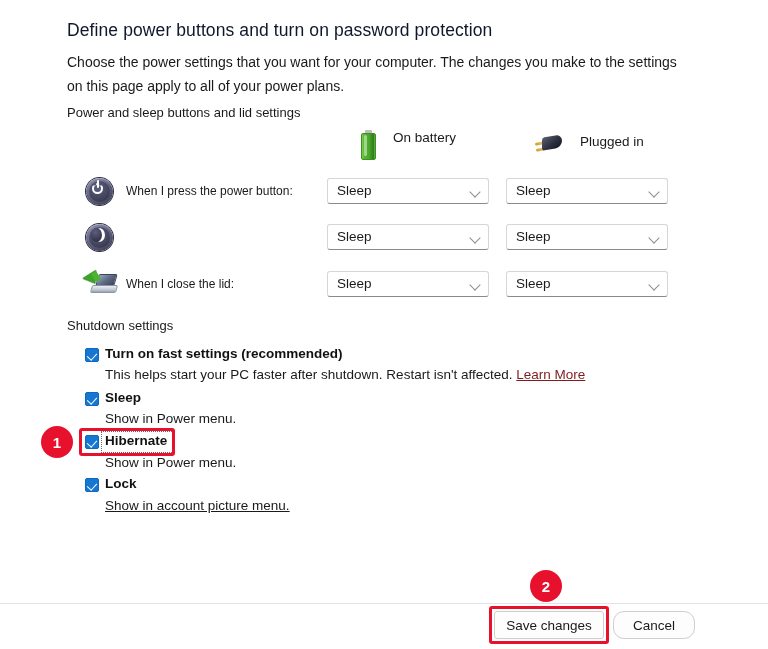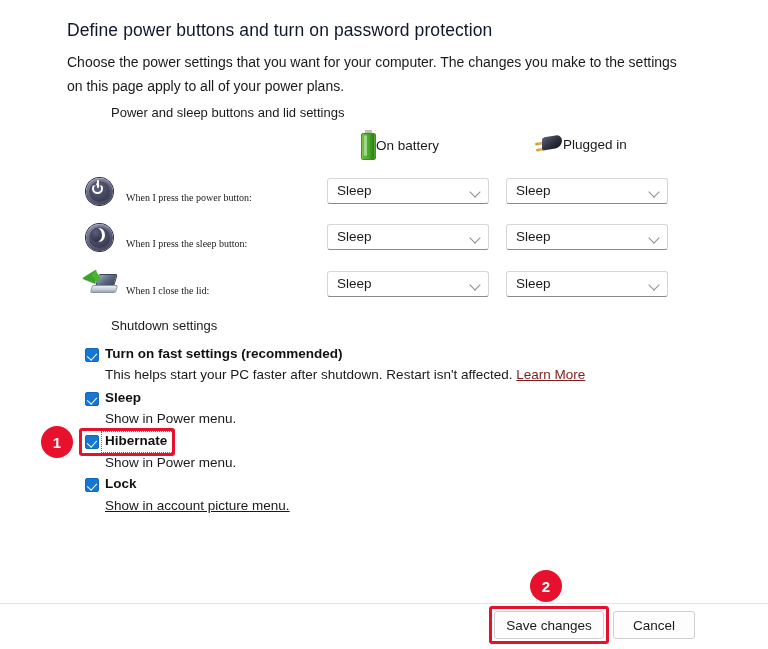--- a/index.html
+++ b/index.html
@@ -18,32 +18,32 @@
     position: absolute; left: 67px; top: 20px;
     font-size: 17.5px; color: #0f172a; letter-spacing: 0.1px;
     white-space: nowrap;
   }
   .intro {
     position: absolute; left: 67px; top: 50px; width: 615px;
     font-size: 14px; line-height: 24px; color: #1a1a1a;
   }
 
   
-  .group { position: absolute; left: 67px; width: 615px; height: 14px; margin-left: 44px; }
+  .group { position: absolute; left: 67px; width: 615px; height: 14px; }
   .group .gl {
     float: left; font-size: 13px; color: #1a1a1a; background: #fff;
     padding-right: 8px; line-height: 14px; white-space: nowrap;
   }
   .group .grule {
     position: absolute; left: 0; right: 0; top: 7px; height: 1px;
     background: #d9d9d9; z-index: -1;
   }
 
   
-  .colhead { position: absolute; display: flex; align-items: center; gap: 0; }
+  .colhead { position: absolute; display: flex; gap: 17px; }
   .colhead .ctext { font-size: 13.5px; color: #1a1a1a; white-space: nowrap; }
 
   
   .batt { position: relative; width: 15px; height: 30px; }
   .batt .cap {
     position: absolute; left: 4px; top: 0; width: 7px; height: 4px;
     background: #b9bfb4; border-radius: 1px 1px 0 0;
   }
   .batt .body {
     position: absolute; left: 0; top: 3px; width: 15px; height: 27px;
@@ -68,22 +68,22 @@
     position: absolute; width: 10px; height: 3px; border-radius: 2px;
     background: linear-gradient(to right,#c99a2e,#f0cf73);
   }
   .plug .pr1 { left: 0px; top: 8px; transform: rotate(-10deg); }
   .plug .pr2 { left: 1px; top: 14px; transform: rotate(-10deg); }
 
   
   .srow { position: absolute; left: 0; width: 768px; height: 30px; }
   .srow .ricon { position: absolute; left: 84px; top: -3px; width: 34px; height: 34px; }
   .srow .rlabel {
-    position: absolute; left: 126px; top: 14px;
-    font-size: 10px; color: #1a1a1a; white-space: nowrap; font-family: Liberation Serif, serif;
+    position: absolute; left: 126px; top: 6px;
+    font-size: 12px; color: #1a1a1a; white-space: nowrap;
   }
 
   
   .orb {
     position: absolute; left: 2px; top: 3px; width: 27px; height: 27px;
     border-radius: 50%;
     background: radial-gradient(circle at 36% 28%, #8d8fa8 0%, #6e7090 38%, #4a4c68 70%, #33344a 100%);
     box-shadow: 0 0 0 1px #2e2f42, inset 0 1px 1px rgba(255,255,255,.35);
   }
   .orb .inner {
@@ -259,21 +259,20 @@
   </div>
 
   <div class="srow" style="top:224px;">
     <span class="ricon">
       <span class="orb">
           <span class="inner"></span>
         </span>
       <span class="moon"></span>
         <span class="moon2"></span>
     </span>
-    <span class="rlabel">When I press the sleep button:</span>
   </div>
   <div class="dd" style="left:327px; top:224px; width:162px;">
     <span class="ddtext">Sleep</span>
     <span class="chev"></span>
   </div>
   <div class="dd" style="left:506px; top:224px; width:162px;">
     <span class="ddtext">Sleep</span>
     <span class="chev"></span>
   </div>
 
@@ -337,15 +336,15 @@
         <span class="tick"></span>
       </span>
     <span class="cblabel">Lock</span>
   </div>
   <div class="cbdesc" style="top:498px;text-decoration:underline;">Show in account picture menu.</div>
 
   <div class="footrule"></div>
   <div class="badge" style="left:530px; top:570px; width:32px; height:32px;">2</div>
   <div class="btn" style="left:494px; top:611px; width:110px;">Save changes</div>
   <div class="redbox" style="left:489px; top:606px; width:120px; height:38px;"></div>
-  <div class="btn" style="left:613px; top:611px; width:82px;">Cancel</div>
+  <div class="btn" style="left:613px; top:611px; width:82px;border-radius:11px;">Cancel</div>
 
 </div>
 
 </body></html>

